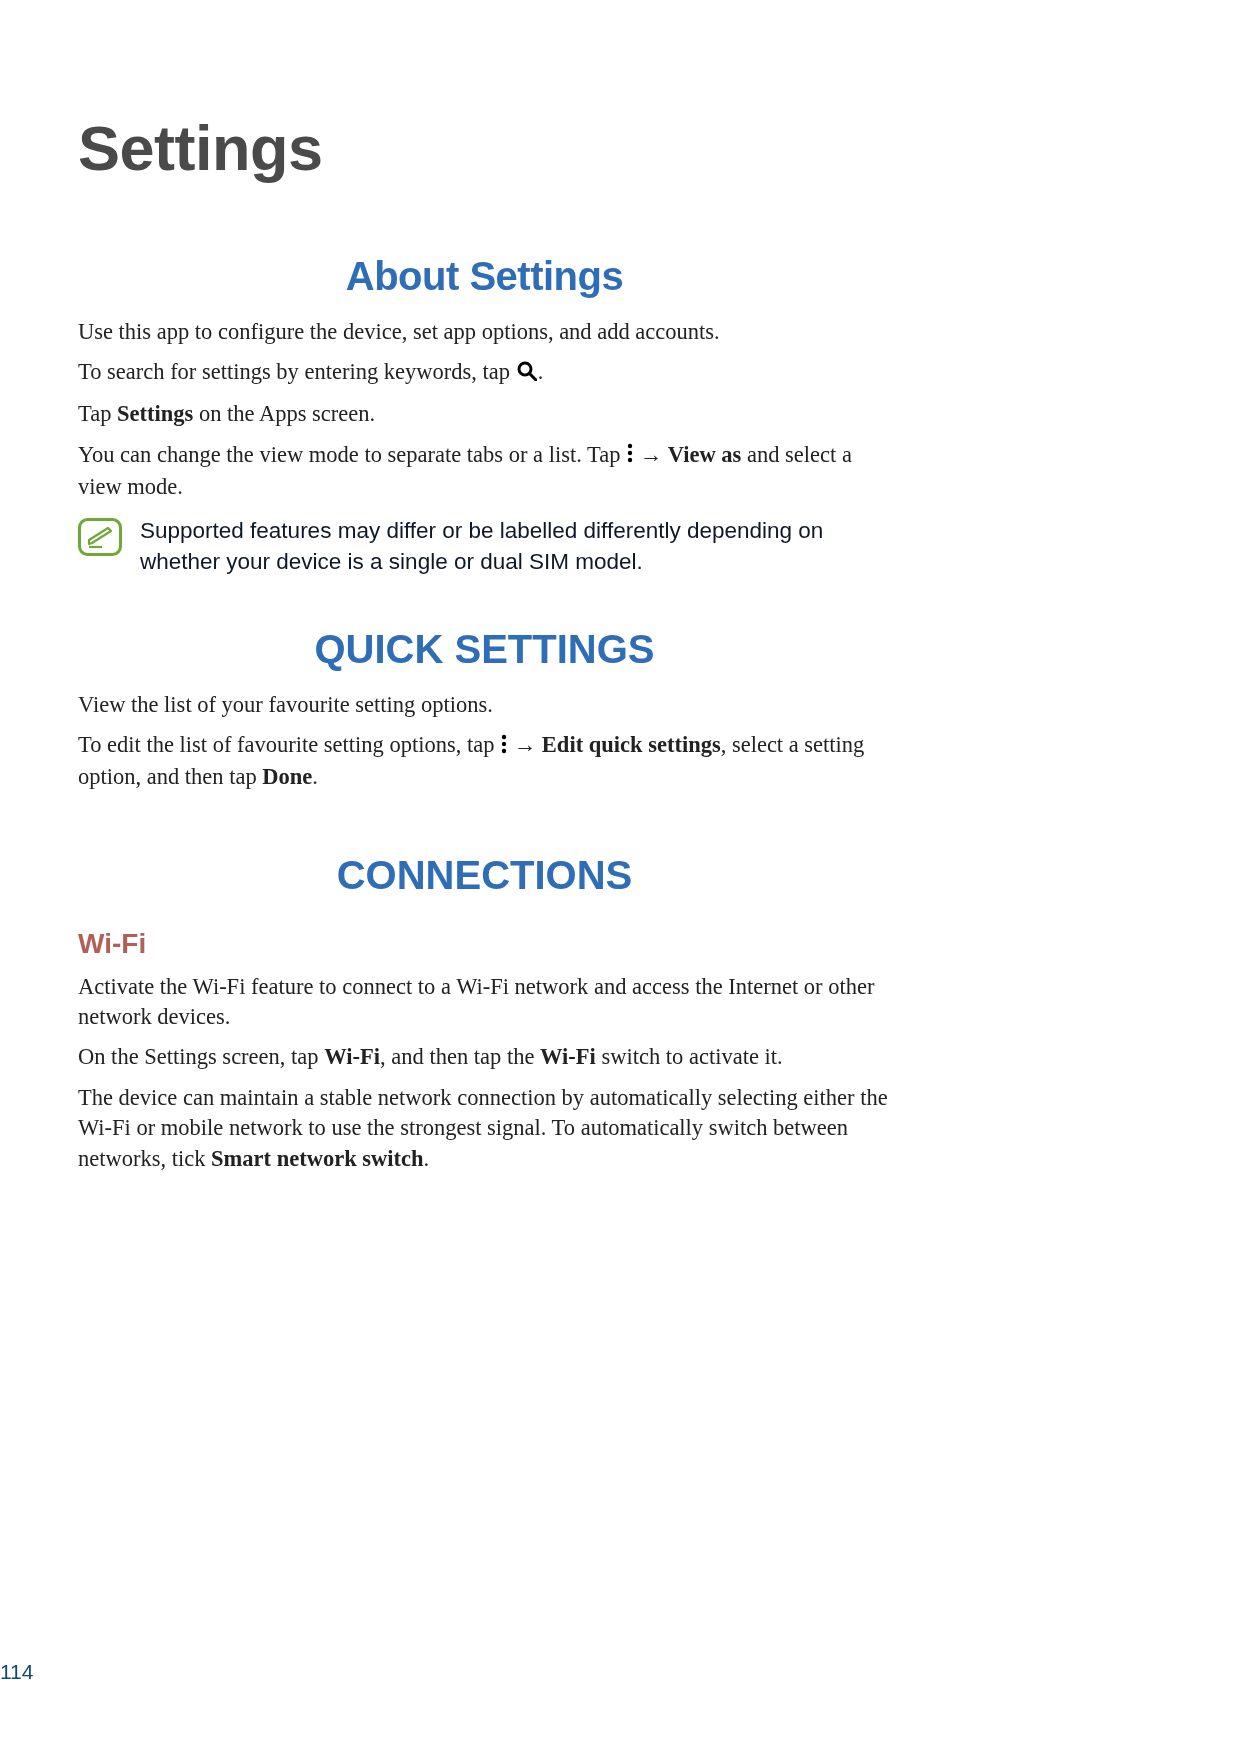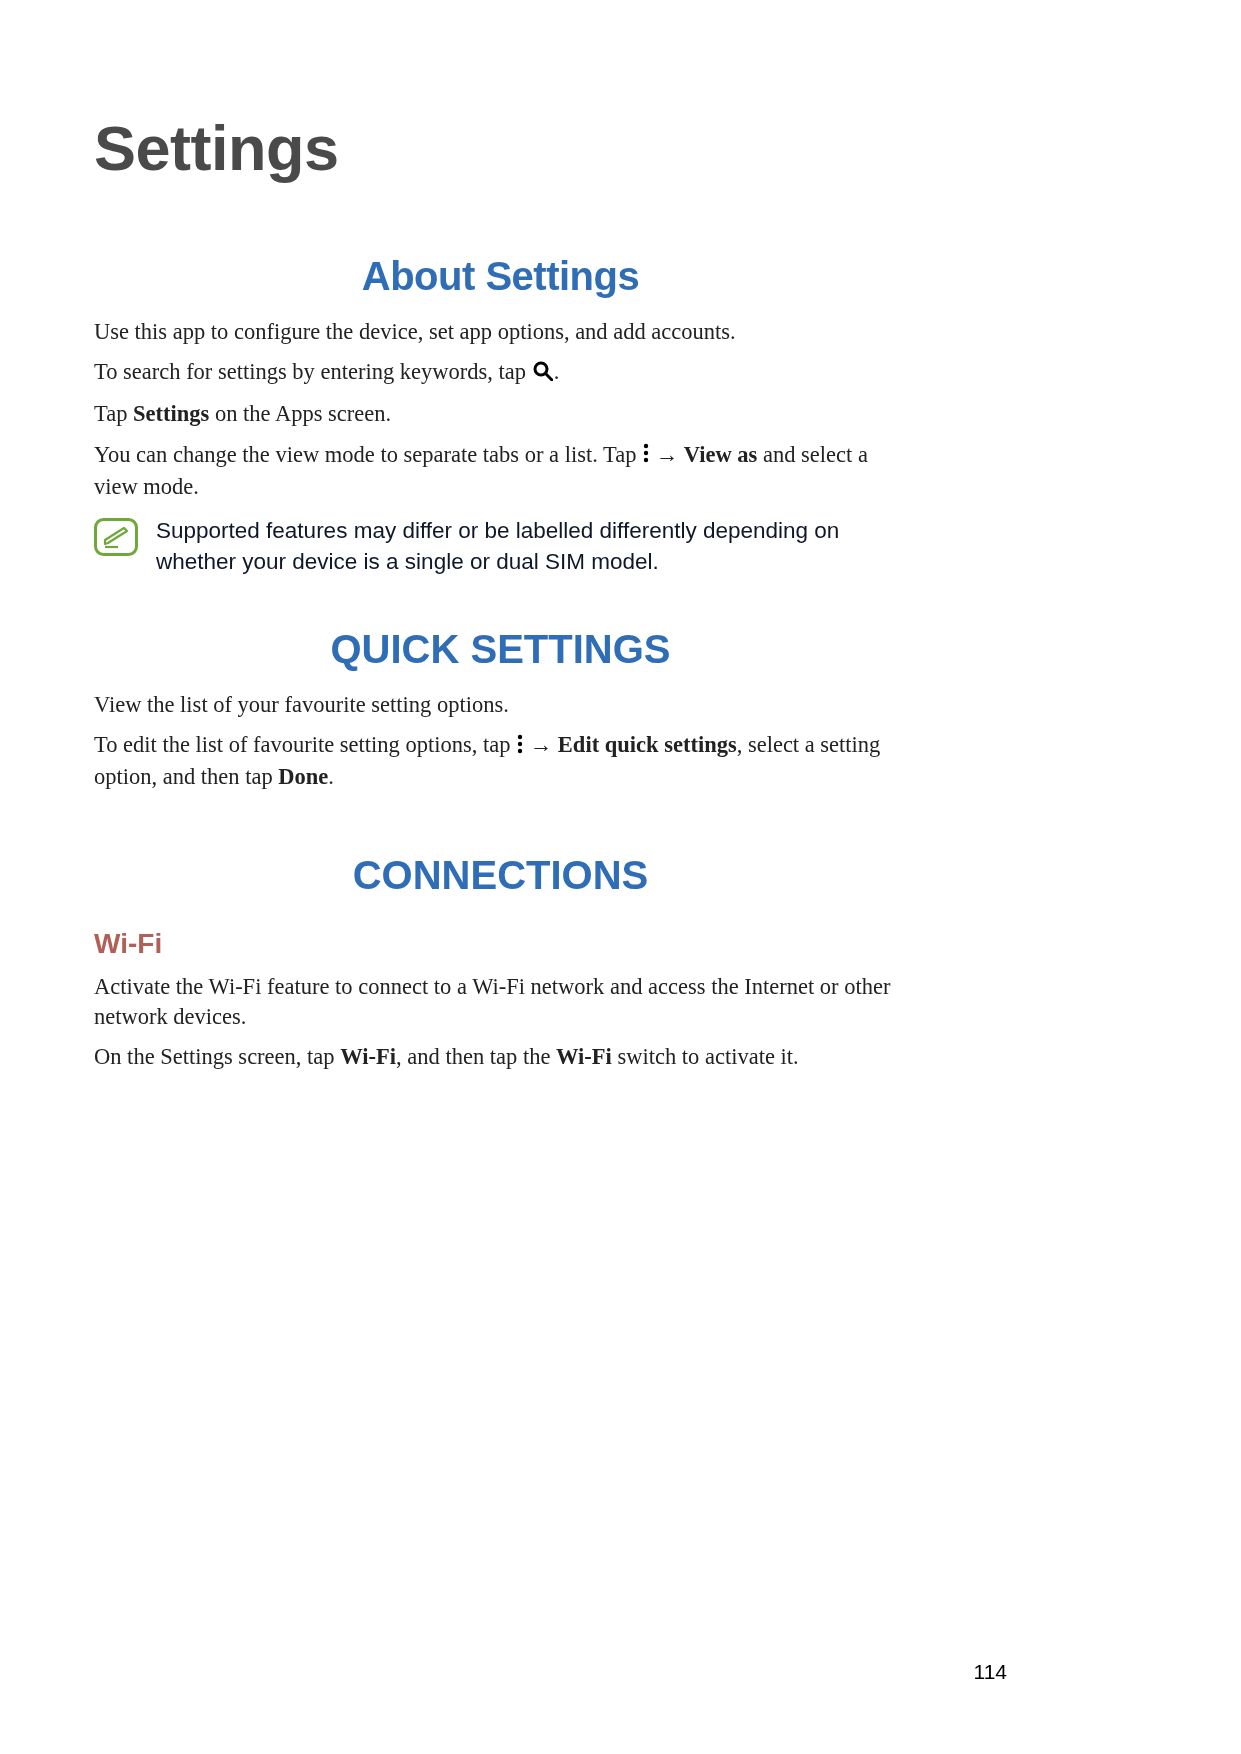--- a/index.html
+++ b/index.html
@@ -8,21 +8,20 @@
     background: #fff;
     font-family: "Segoe UI", "Myriad Pro", "Helvetica Neue", Arial, sans-serif;
     color: #222;
   }
   .page {
     width: 991px;
     height: 1754px;
     position: relative;
     box-sizing: border-box;
     padding: 112px 100px 0 78px;
-    margin-left: 16px;
   }
   h1.main-title {
     font-size: 63px;
     font-weight: 700;
     color: #4a4a4a;
     margin: 0 0 70px 0;
     letter-spacing: -0.5px;
   }
   h2.section-title {
     font-size: 40px;
@@ -72,24 +71,23 @@
     font-size: 22.5px;
     line-height: 1.35;
     color: #0f172a;
   }
   .section-gap { margin-top: 60px; }
   .page-number {
     position: absolute;
     bottom: 70px;
     left: 0;
     right: 0;
-    text-align: right;
-    color: #000000;
+    text-align: left;
+    color: #0c4a6e;
     font-size: 21px;
-    padding-left: 36px;
   }
 </style>
 </head>
 <body>
 
 <div class="page">
 
   <h1 class="main-title">Settings</h1>
 
   <h2 class="section-title">About Settings</h2>
@@ -142,16 +140,19 @@
   <h2 class="section-title upper">CONNECTIONS</h2>
 
   <h3 class="sub-title">Wi-Fi</h3>
 
   <p class="body">Activate the Wi-Fi feature to connect to a Wi-Fi network and access the Internet or other network devices.</p>
 
   <p class="body">
     <span>On the Settings screen, tap </span><span class="bold">Wi-Fi</span><span>, and then tap the </span><span class="bold">Wi-Fi</span><span> switch to activate it.</span>
   </p>
 
+  <p class="body">
+    <span>The device can maintain a stable network connection by automatically selecting either the Wi-Fi or mobile network to use the strongest signal. To automatically switch between networks, tick </span><span class="bold">Smart network switch</span><span>.</span>
+  </p>
 
   <div class="page-number">114</div>
 
 </div>
 
 </body></html>

